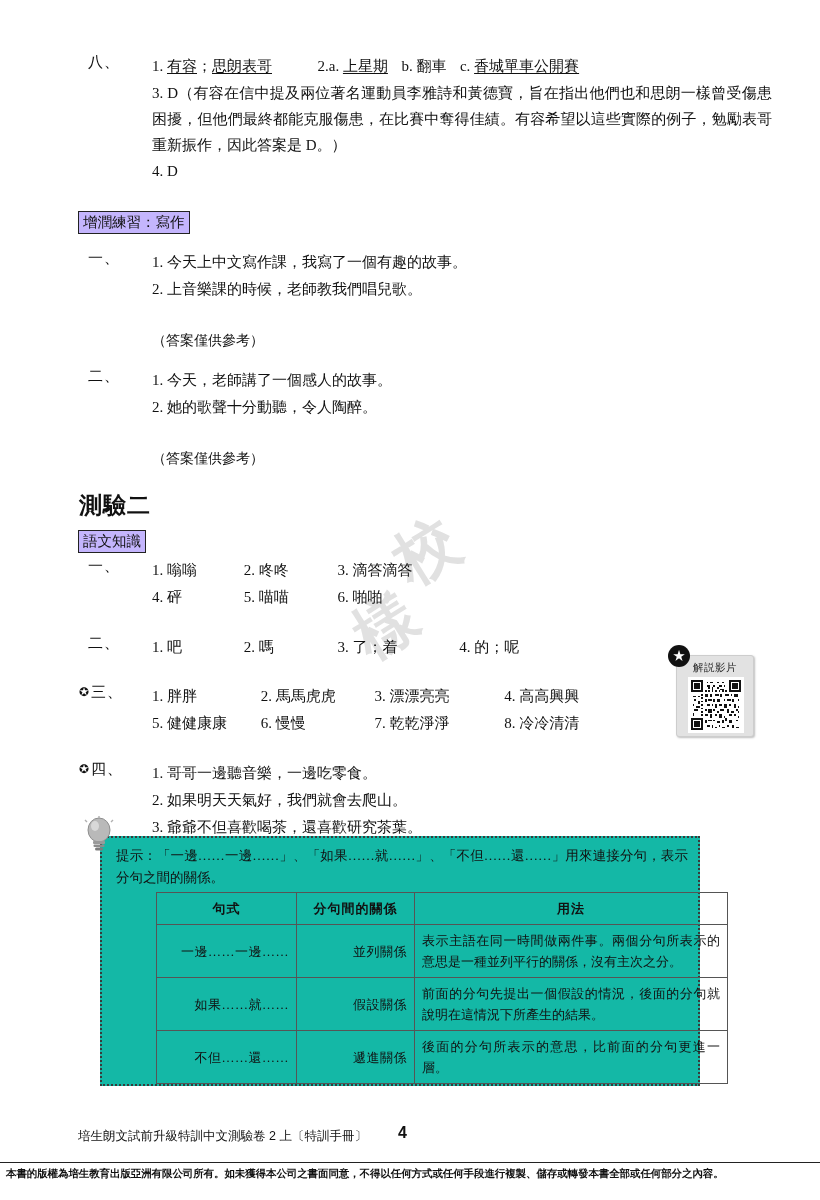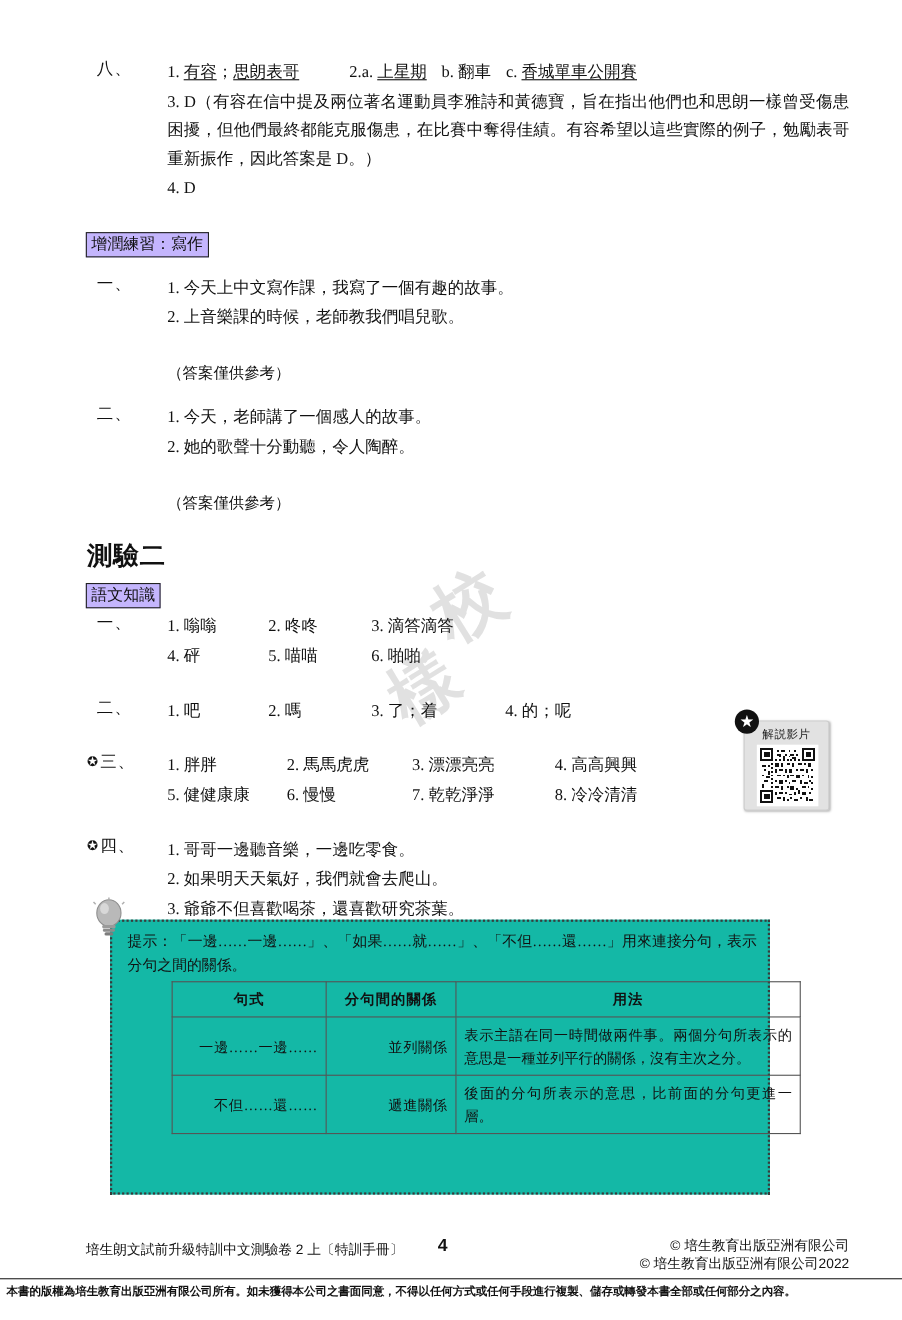--- a/index.html
+++ b/index.html
@@ -433,31 +433,32 @@
           <th class="col-c" style="text-align:center;">用法</th>
         </tr>
       </thead>
       <tbody>
         <tr>
           <td class="col-a">一邊……一邊……</td>
           <td class="col-b">並列關係</td>
           <td class="col-c">表示主語在同一時間做兩件事。兩個分句所表示的意思是一種並列平行的關係，沒有主次之分。</td>
         </tr>
         <tr>
+          <td class="col-a">如果……就……</td>
+          <td class="col-b">假設關係</td>
+          <td class="col-c">前面的分句先提出一個假設的情況，後面的分句就說明在這情況下所產生的結果。</td>
+        </tr>
+        <tr>
           <td class="col-a">不但……還……</td>
           <td class="col-b">遞進關係</td>
           <td class="col-c">後面的分句所表示的意思，比前面的分句更進一層。</td>
         </tr>
       </tbody>
     </table>
   </div>
 
   <div class="footer foot-left">培生朗文試前升級特訓中文測驗卷 2 上〔特訓手冊〕</div>
   <div class="footer foot-page">4</div>
-  <div class="footer foot-right">
-    <div>© 培生教育出版亞洲有限公司</div>
-    <div>© 培生教育出版亞洲有限公司2022</div>
-  </div>
 
   <div class="rule"></div>
   <div class="copyright">本書的版權為培生教育出版亞洲有限公司所有。如未獲得本公司之書面同意，不得以任何方式或任何手段進行複製、儲存或轉發本書全部或任何部分之內容。</div>
 
 </div>
 
 </body></html>

